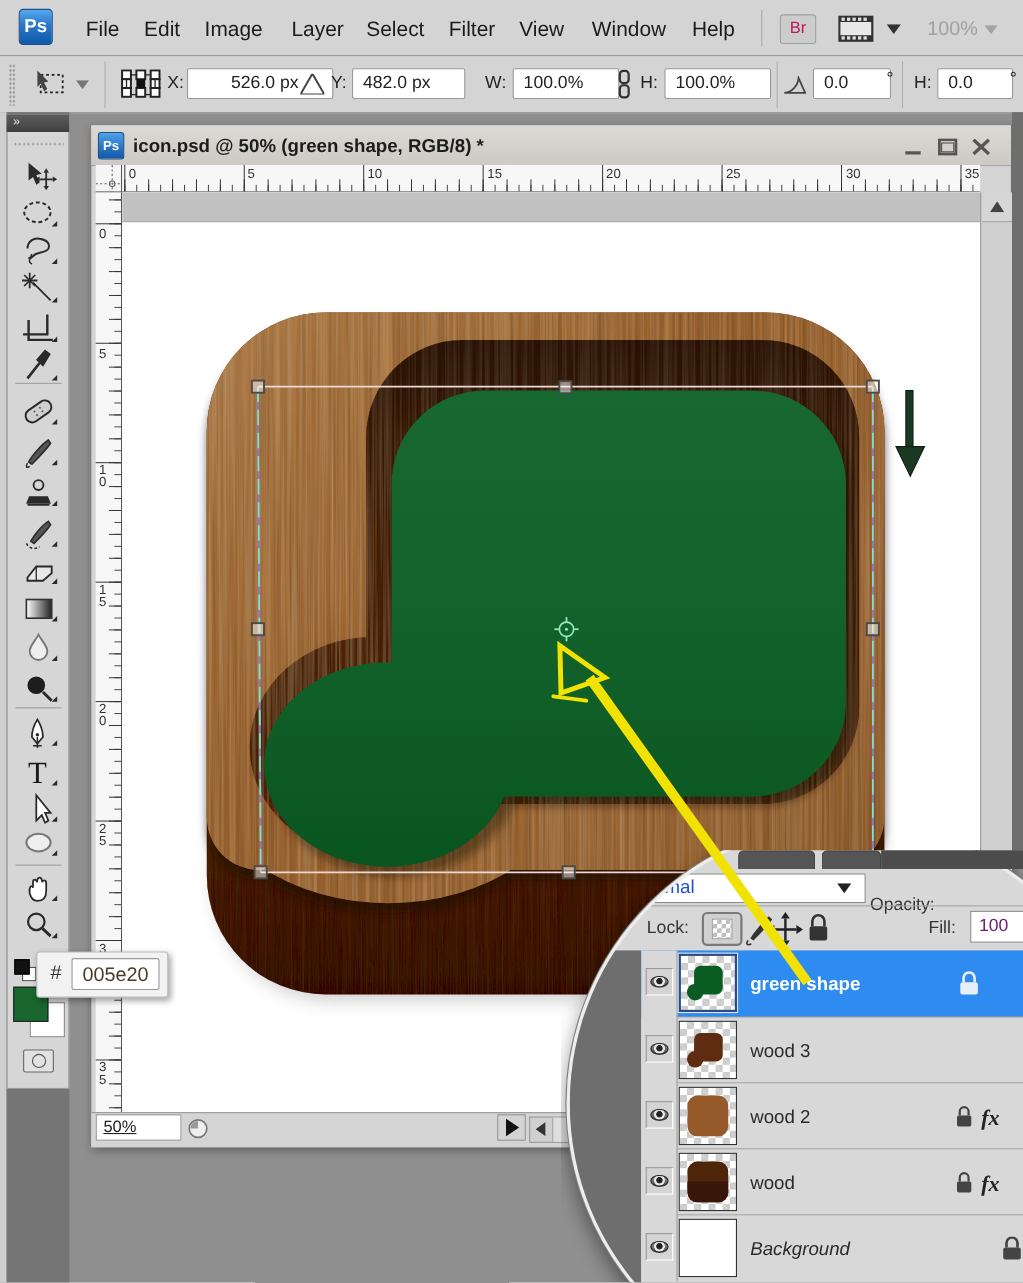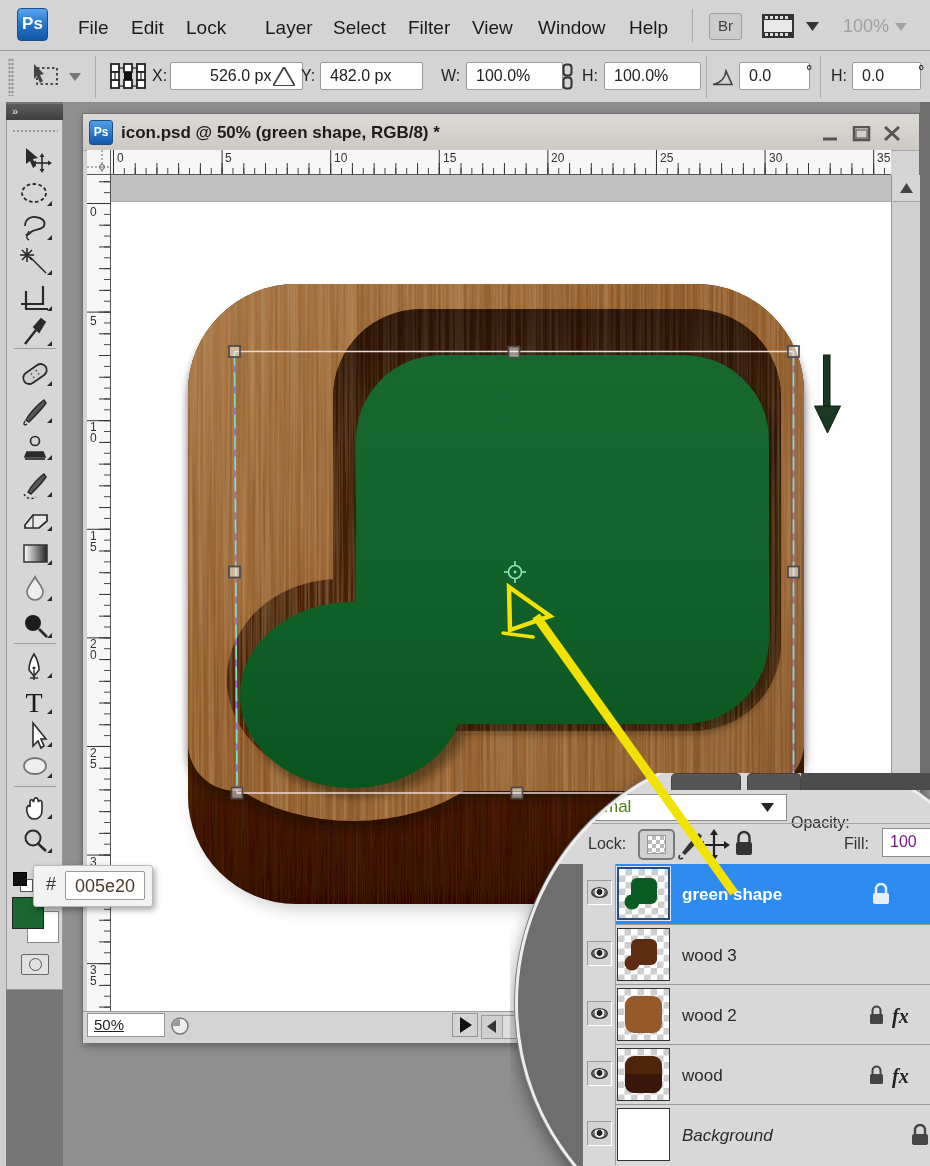--- a/index.html
+++ b/index.html
@@ -7,21 +7,21 @@
        font-family:"Liberation Sans",sans-serif;background:#8f8f8f;}
   .abs{position:absolute;}
   
   #menubar{left:0;top:0;width:930px;height:50px;background:#d4d4d4;border-bottom:1px solid #9a9a9a;}
   #pslogo{left:17px;top:8px;width:29px;height:31px;border-radius:4px;
     background:linear-gradient(180deg,#55a8ee 0%,#2a77cc 45%,#1058a8 100%);
     border:1px solid #1c4f87;color:#fff;font-weight:bold;font-size:17px;text-align:center;line-height:30px;}
   .menuitem{top:17px;font-size:19px;color:#1b1b1b;}
   #mb-sep{left:692px;top:9px;width:1px;height:33px;background:#a8a8a8;}
   #brbtn{left:709px;top:13px;width:31px;height:25px;border:1px solid #a0a0a0;border-radius:3px;
-    background:#cccccc;color:#404040;font-size:15px;text-align:center;line-height:24px;}
+    background:#cccccc;color:#be185d;font-size:15px;text-align:center;line-height:24px;}
   #pct100{left:843px;top:16px;font-size:18px;color:#a0a0a0;}
   
   #optionsbar{left:0;top:51px;width:930px;height:51px;background:#d4d4d4;border-bottom:1px solid #8e8e8e;}
   .obfield{top:62px;height:26px;background:#fff;border:1px solid #9a9a9a;border-radius:2px;
     font-size:16px;color:#222;line-height:26px;padding-left:9px;}
   .oblabel{top:67px;font-size:16px;color:#222;}
   .obsep{top:56px;width:1px;height:42px;background:#aeaeae;}
   
   #toolcol{left:6px;top:102px;width:57px;height:1064px;background:#757575;}
   #toolbar{left:6px;top:104px;width:57px;height:886px;background:#d6d6d6;border:1px solid #9a9a9a;box-sizing:border-box;}
@@ -87,21 +87,21 @@
   #tooltip{left:33px;top:865px;width:120px;height:42px;background:#f2f2f2;border:1px solid #bbb;
      border-radius:3px;box-shadow:2px 3px 6px rgba(0,0,0,0.35);box-sizing:border-box;}
 </style>
 </head>
 <body>
 
 <div id="menubar" class="abs"></div>
 <div id="pslogo" class="abs">Ps</div>
 <div class="abs menuitem" style="left:78px;">File</div>
 <div class="abs menuitem" style="left:131px;">Edit</div>
-<div class="abs menuitem" style="left:186px;">Lock</div>
+<div class="abs menuitem" style="left:186px;">Image</div>
 <div class="abs menuitem" style="left:265px;">Layer</div>
 <div class="abs menuitem" style="left:333px;">Select</div>
 <div class="abs menuitem" style="left:408px;">Filter</div>
 <div class="abs menuitem" style="left:472px;">View</div>
 <div class="abs menuitem" style="left:538px;">Window</div>
 <div class="abs menuitem" style="left:629px;">Help</div>
 <div id="mb-sep" class="abs"></div>
 <div id="brbtn" class="abs">Br</div>
 <svg class="abs" style="left:762px;top:14px" width="40" height="25" viewBox="0 0 40 25">
   <rect x="1" y="1" width="30" height="22" fill="#e8e8e8" stroke="#333" stroke-width="2"></rect>
@@ -508,21 +508,21 @@
     <div style="position:absolute;left:20px;top:0;width:108px;height:22px;background:#dedede;border-left:1px solid #a5a5a5;"></div>
   </div>
 </div>
 
 <div id="loupeclip" class="abs">
   <div id="loupe">
     
     <div class="abs" style="left:0;top:115px;width:65px;height:391px;background:#6e6e6e;"></div>
     
     <div class="abs" style="left:10px;top:45px;width:257px;height:25px;background:#fff;border:1px solid #8a8a8a;"></div>
-    <div class="abs" style="left:86px;top:48px;font-size:17px;color:#4d7c0f;">mal</div>
+    <div class="abs" style="left:86px;top:48px;font-size:17px;color:#1d4ed8;">mal</div>
     <svg class="abs" style="left:243px;top:54px" width="13" height="9">
         <polygon points="0,0 13,0 6.5,9" fill="#222"></polygon>
       </svg>
     <div class="abs" style="left:273px;top:65px;font-size:16px;color:#333;">Opacity:</div>
     <div class="abs" style="left:0;top:74px;width:506px;height:1px;background:#a5a5a5;"></div>
     
     <div class="abs" style="left:70px;top:86px;font-size:16px;color:#333;">Lock:</div>
     <div class="abs" style="left:120px;top:80px;width:33px;height:27px;background:#d0d0d0;border:2px solid #7a7a7a;border-radius:5px;">
       <div style="position:absolute;left:7px;top:4px;width:17px;height:17px;background-color:#fff;border:1px solid #999;
         background-image:linear-gradient(45deg,#bbb 25%,transparent 25%,transparent 75%,#bbb 75%),linear-gradient(45deg,#bbb 25%,transparent 25%,transparent 75%,#bbb 75%);

